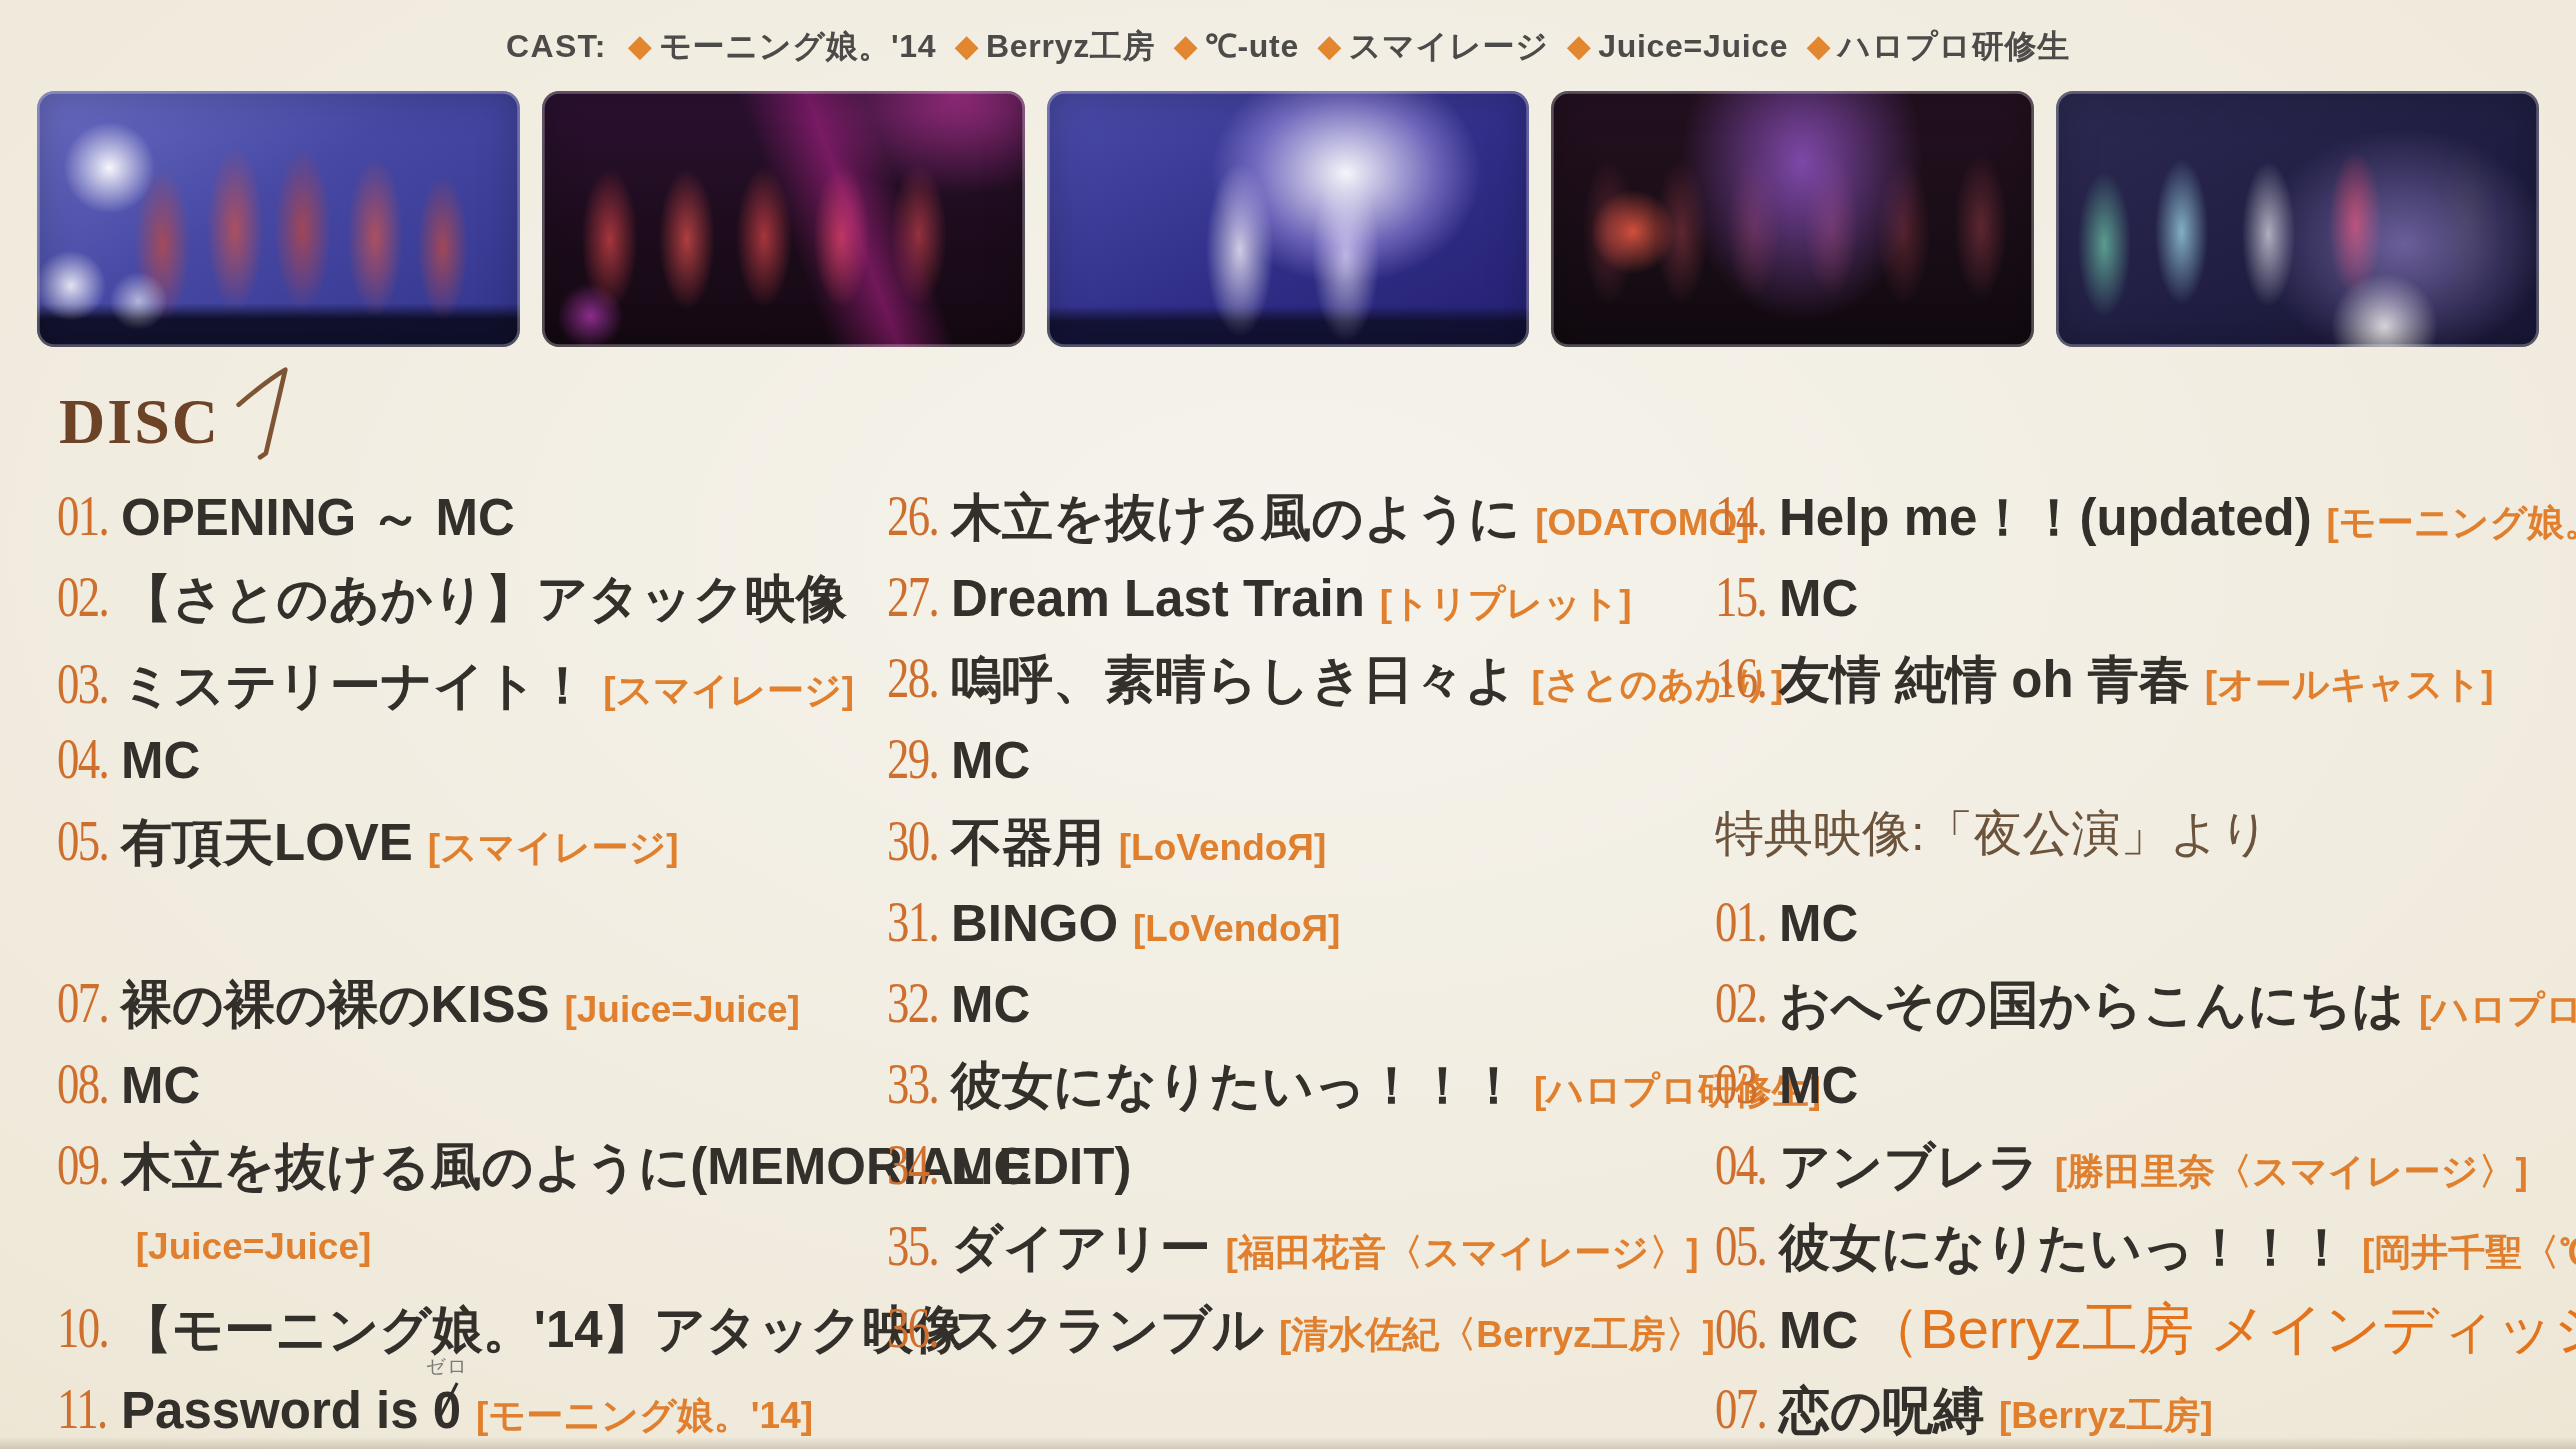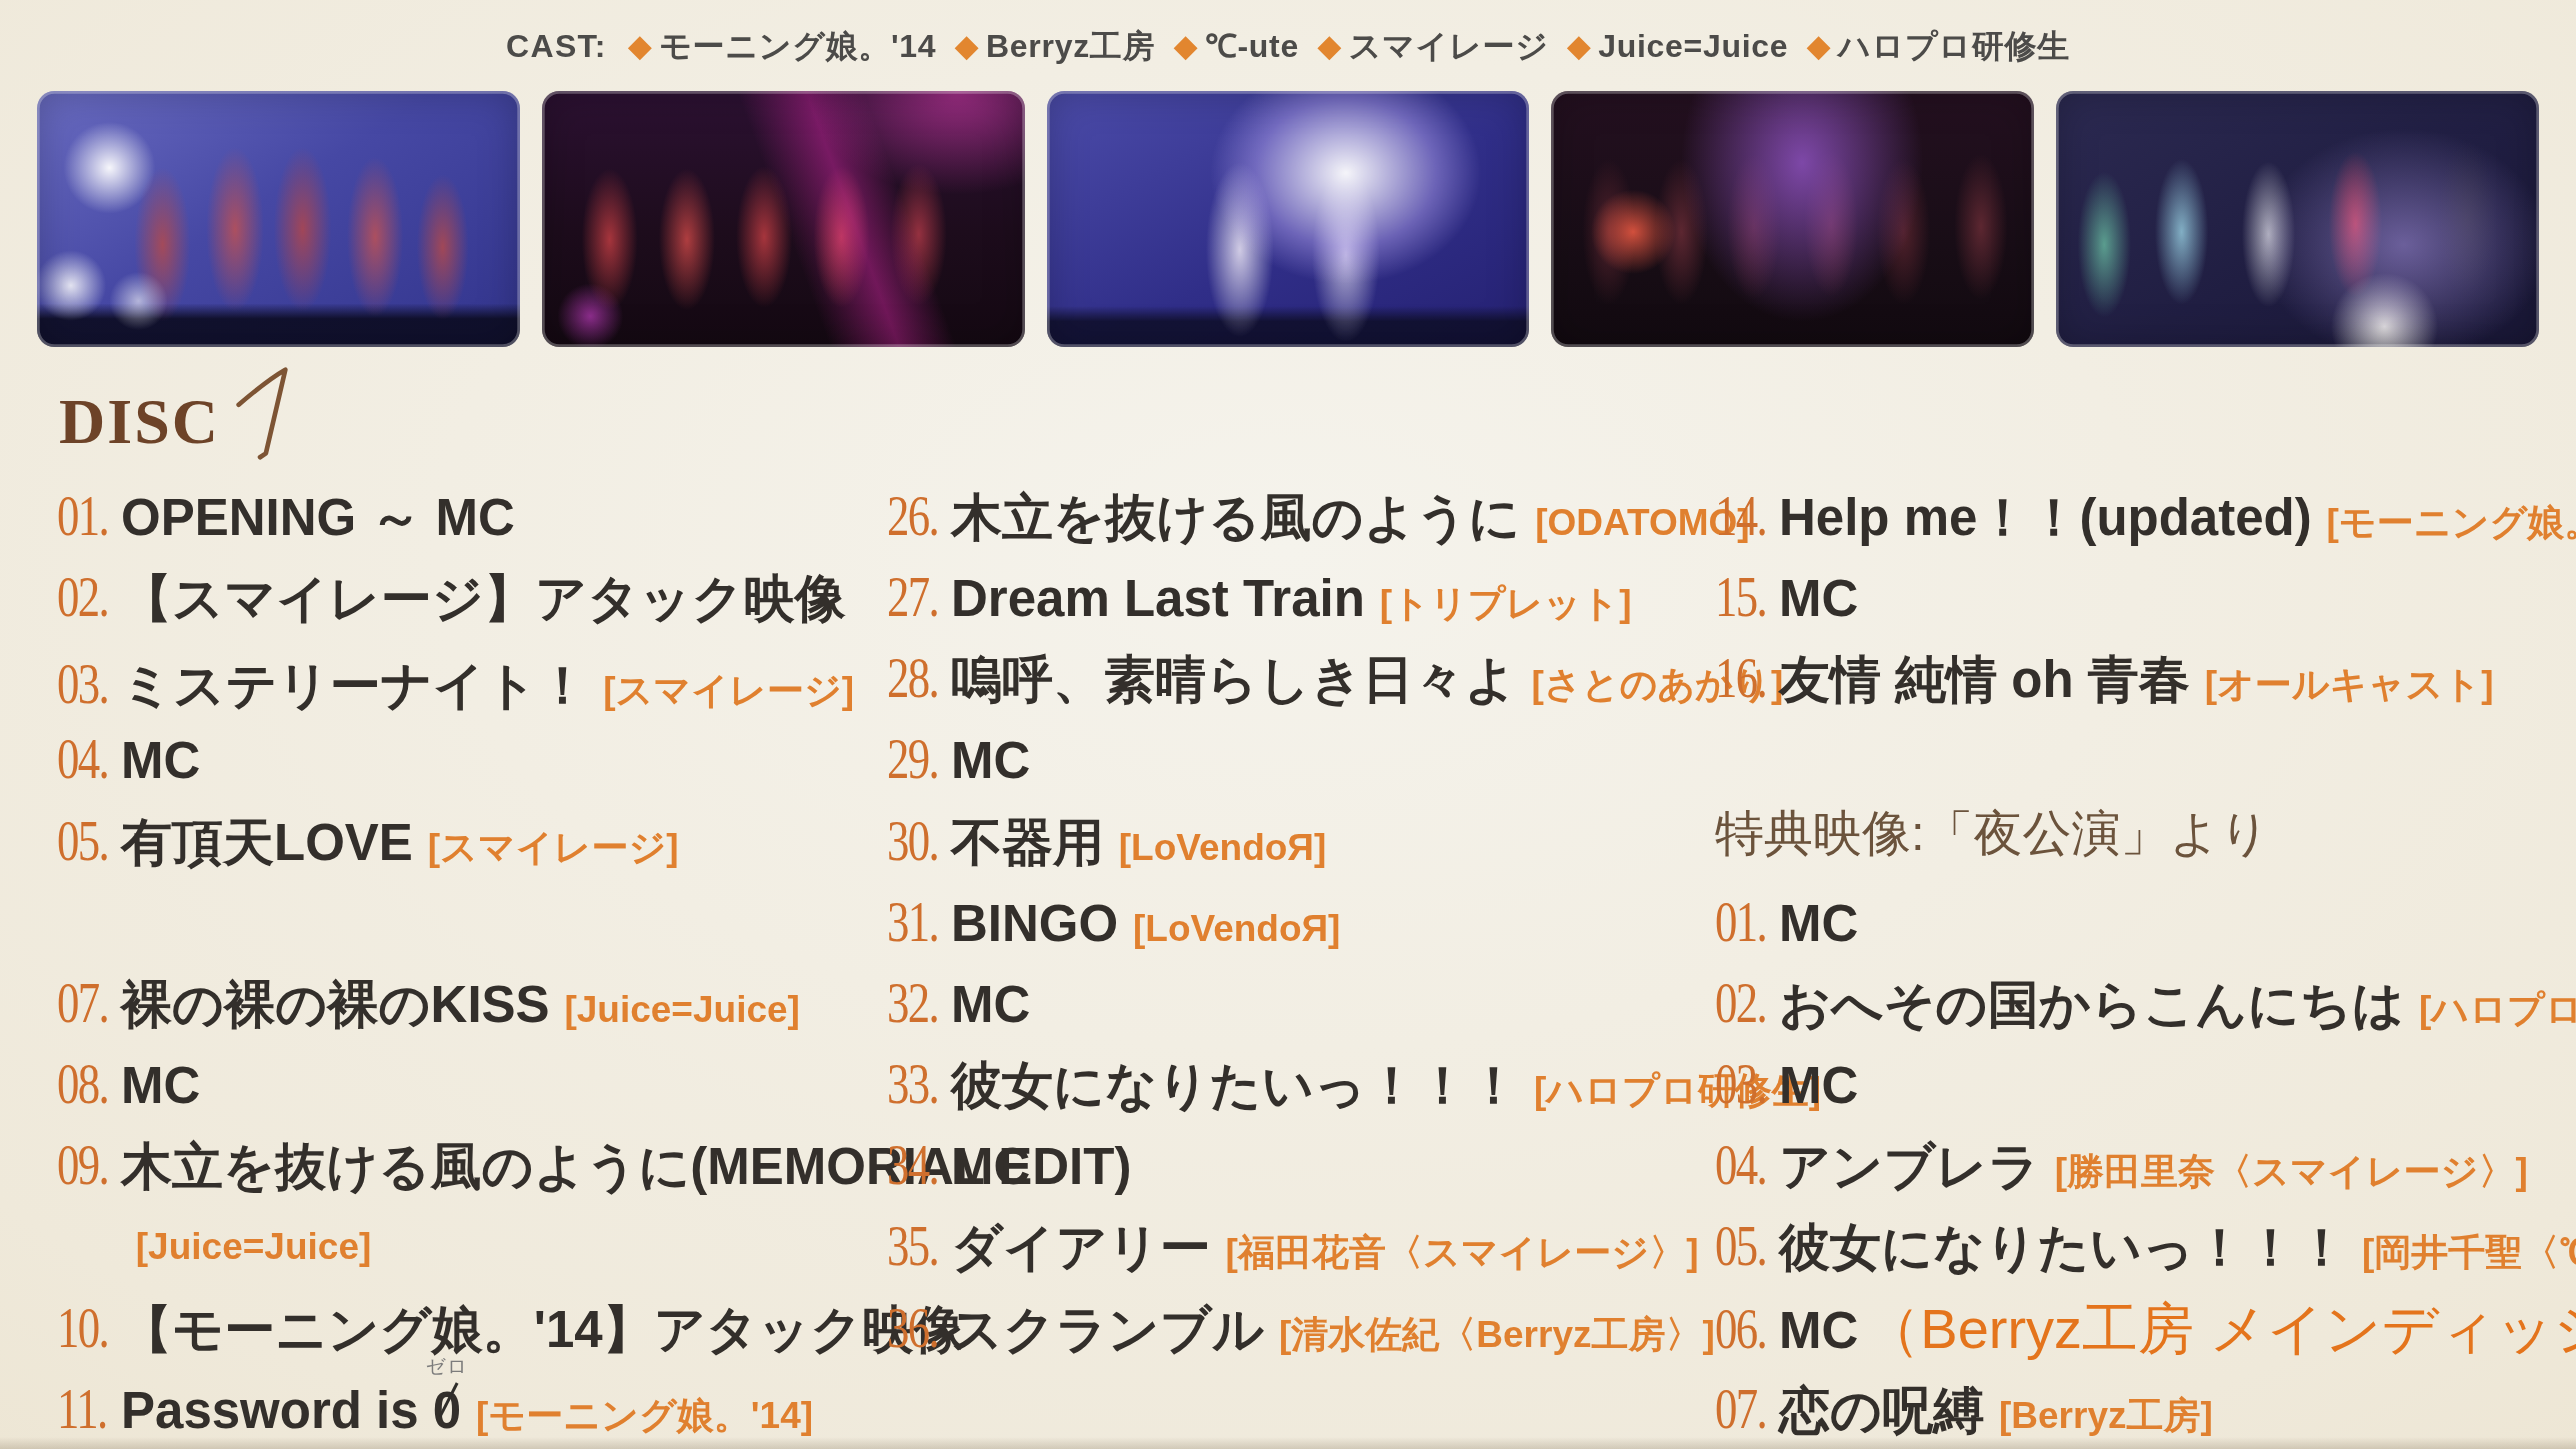--- a/index.html
+++ b/index.html
@@ -120,21 +120,21 @@
     <svg class="disc-num-icon" width="70" height="101" viewBox="0 0 36 50">
       <path d="M6 21 C 13 15, 23 7, 30 3 L 20 46 l -3 2" fill="none" stroke="#7d5434" stroke-width="2.4" stroke-linecap="round" stroke-linejoin="round"></path>
     </svg>
   </div>
 
   <div class="tcol col1">
       <div class="track" style="top: 476px;">
         <div class="tline"><span class="tno">01.</span><span class="ttl">OPENING ～ MC</span></div>
       </div>
       <div class="track" style="top: 557px;">
-        <div class="tline"><span class="tno">02.</span><span class="ttl">【スマイレージ】アタック映像</span></div>
+        <div class="tline"><span class="tno">02.</span><span class="ttl">【さとのあかり】アタック映像</span></div>
       </div>
       <div class="track" style="top: 644px; text-align: right;">
         <div class="tline"><span class="tno">03.</span><span class="ttl">ミステリーナイト！</span><span class="cast">[スマイレージ]</span></div>
       </div>
       <div class="track" style="top: 719px;">
         <div class="tline"><span class="tno">04.</span><span class="ttl">MC</span></div>
       </div>
       <div class="track" style="top: 801px;">
         <div class="tline"><span class="tno">05.</span><span class="ttl">有頂天LOVE</span><span class="cast">[スマイレージ]</span></div>
       </div>

